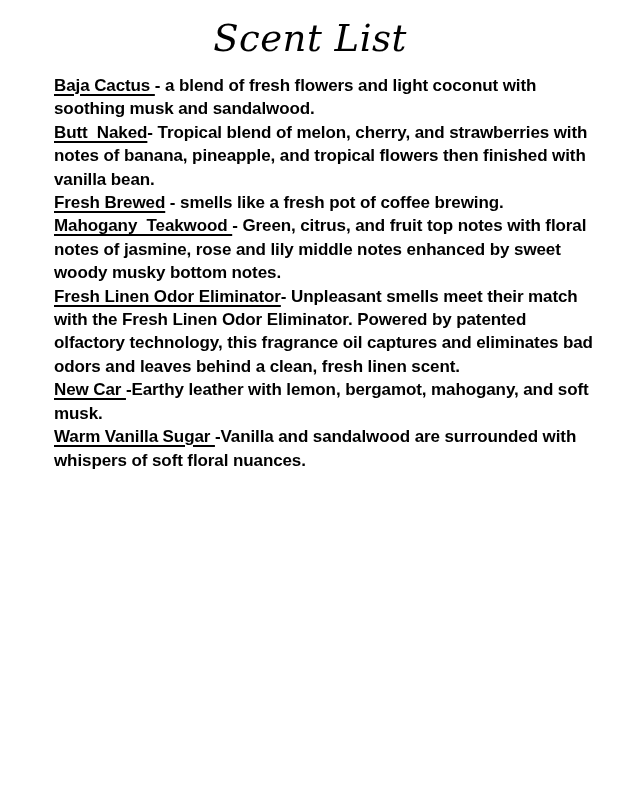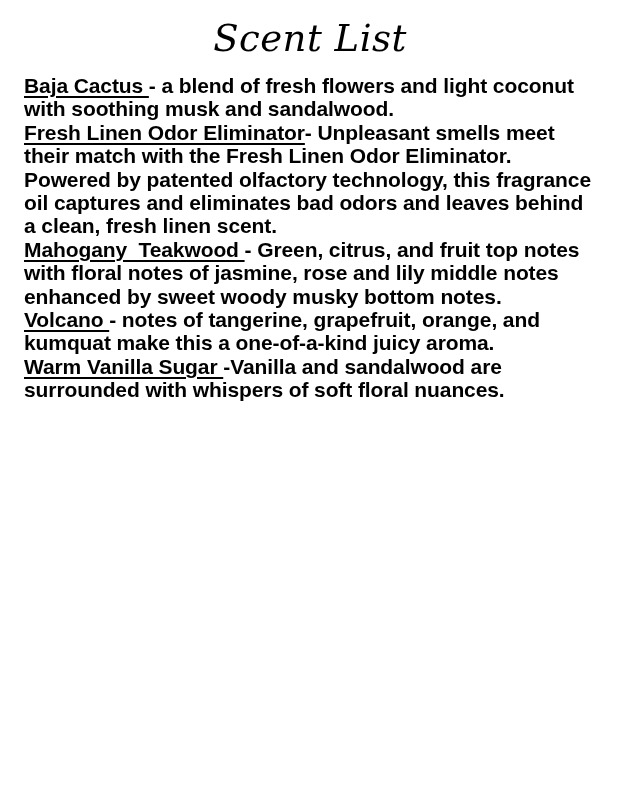--- a/index.html
+++ b/index.html
@@ -24,23 +24,24 @@
     font-style: italic;
     font-weight: 500;
     font-size: 37px;
     line-height: 46px;
     text-align: center;
     margin: 16px 0 12px 0;
     letter-spacing: 0.5px;
   }
   .scent-list {
     padding: 0 24px 0 24px;
-    font-size: 21px;
+    font-size: 17px;
     line-height: 23.4px;
     letter-spacing: -0.1px;
+    margin-left: 30px;
   }
   .entry {
     margin: 0;
   }
   .scent-name {
     text-decoration: underline;
     text-decoration-thickness: 2px;
     text-underline-offset: 2.5px;
     white-space: pre-wrap;
   }
@@ -51,26 +52,28 @@
 </head>
 <body>
 
 <div class="page">
   <h1 class="title">Scent List</h1>
 
   <div class="scent-list">
     <p class="entry"><span class="scent-name">Baja Cactus </span><span class="scent-desc">- a blend of fresh flowers and light coconut with soothing musk and sandalwood.</span></p>
 
 
+    <p class="entry"><span class="scent-name">Butt  Naked</span><span class="scent-desc">- Tropical blend of melon, cherry, and strawberries with notes of banana, pineapple, and tropical flowers then finished with vanilla bean.</span></p>
 
 
+    <p class="entry"><span class="scent-name">Fresh Brewed</span><span class="scent-desc"> - smells like a fresh pot of coffee brewing.</span></p>
+
+    <p class="entry"><span class="scent-name">Mahogany  Teakwood </span><span class="scent-desc">- Green, citrus, and fruit top notes with floral notes of jasmine, rose and lily middle notes enhanced by sweet woody musky bottom notes.</span></p>
 
     <p class="entry"><span class="scent-name">Fresh Linen Odor Eliminator</span><span class="scent-desc">- Unpleasant smells meet their match with the Fresh Linen Odor Eliminator. Powered by patented olfactory technology, this fragrance oil captures and eliminates bad odors and leaves behind a clean, fresh linen scent.</span></p>
 
-    <p class="entry"><span class="scent-name">Mahogany  Teakwood </span><span class="scent-desc">- Green, citrus, and fruit top notes with floral notes of jasmine, rose and lily middle notes enhanced by sweet woody musky bottom notes.</span></p>
 
+    <p class="entry"><span class="scent-name">New Car </span><span class="scent-desc">-Earthy leather with lemon, bergamot, mahogany, and soft musk.</span></p>
 
-
-    <p class="entry"><span class="scent-name">Volcano </span><span class="scent-desc">- notes of tangerine, grapefruit, orange, and kumquat make this a one-of-a-kind juicy aroma.</span></p>
 
     <p class="entry"><span class="scent-name">Warm Vanilla Sugar </span><span class="scent-desc">-Vanilla and sandalwood are surrounded with whispers of soft floral nuances.</span></p>
   </div>
 </div>
 
 </body></html>

